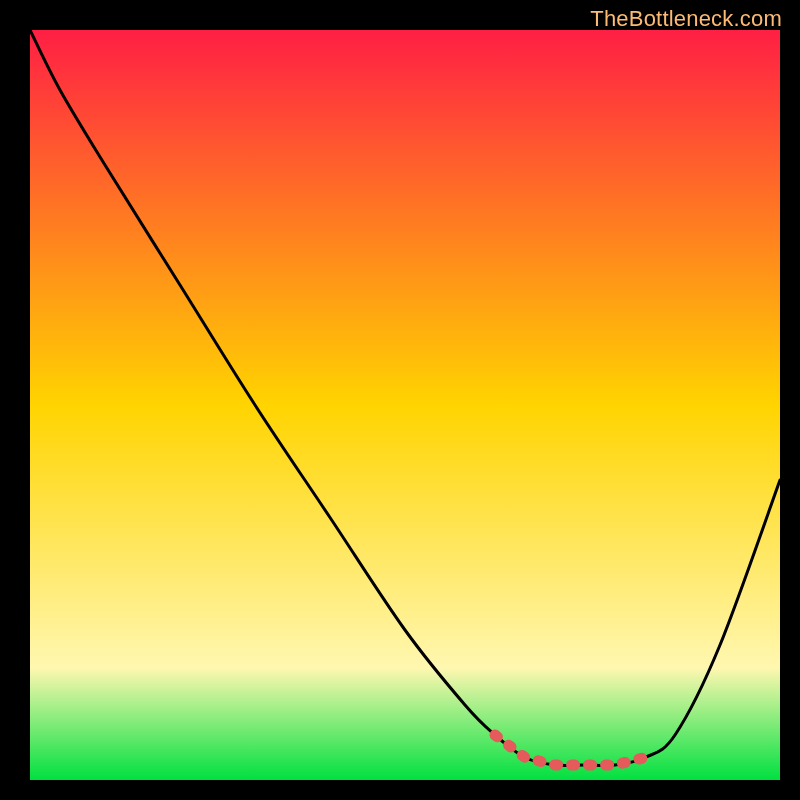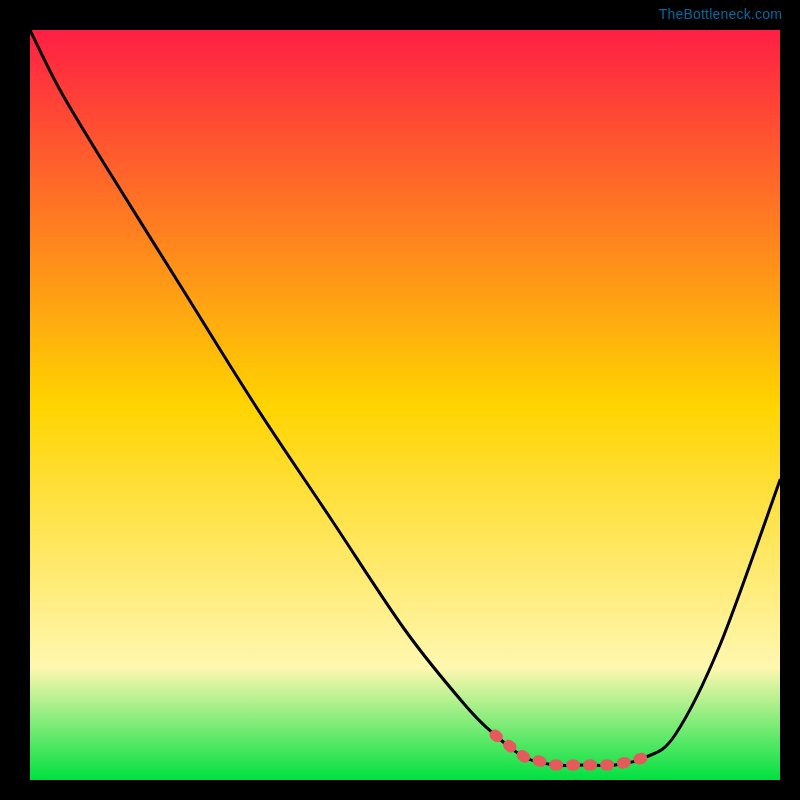--- a/index.html
+++ b/index.html
@@ -27,23 +27,23 @@
   .plot-area svg {
     display: block;
     width: 750px;
     height: 750px;
   }
   .watermark {
     position: absolute;
     top: 6px;
     right: 18px;
     font-family: Arial, Helvetica, sans-serif;
-    font-size: 14px;
+    font-size: 22px;
     font-weight: 400;
-    color: #0369a1;
+    color: #fdba74;
     letter-spacing: 0.2px;
     user-select: none;
   }
 </style>
 </head>
 <body>
 
 <div class="frame">
 
   <div class="plot-area">

